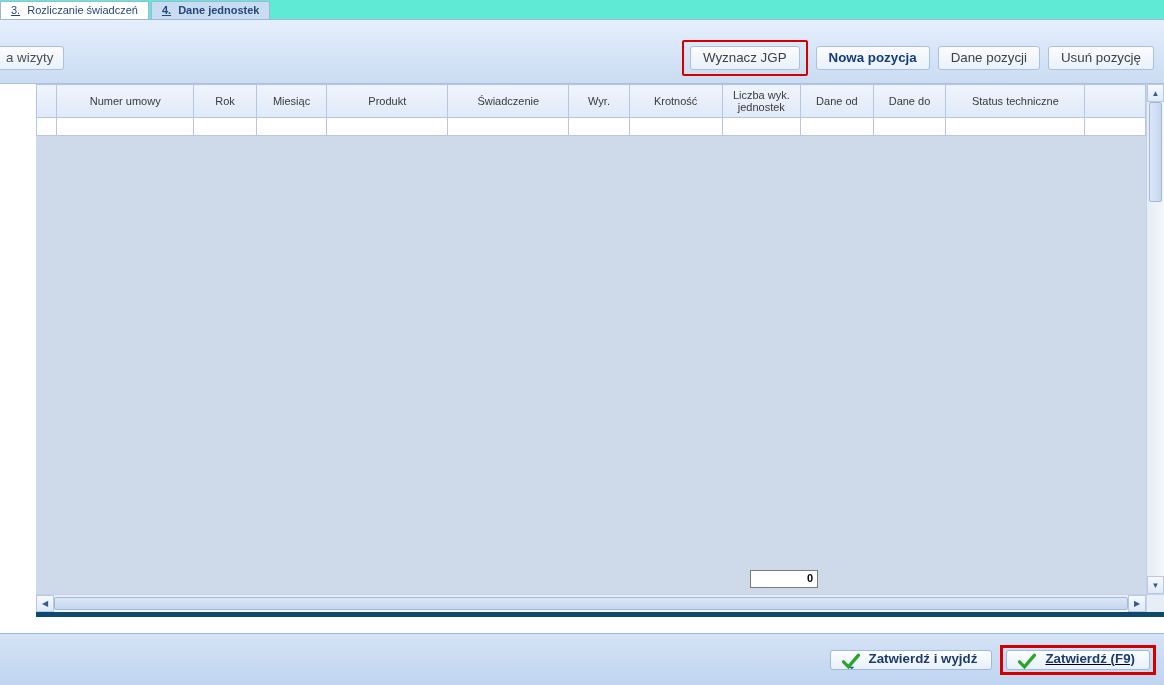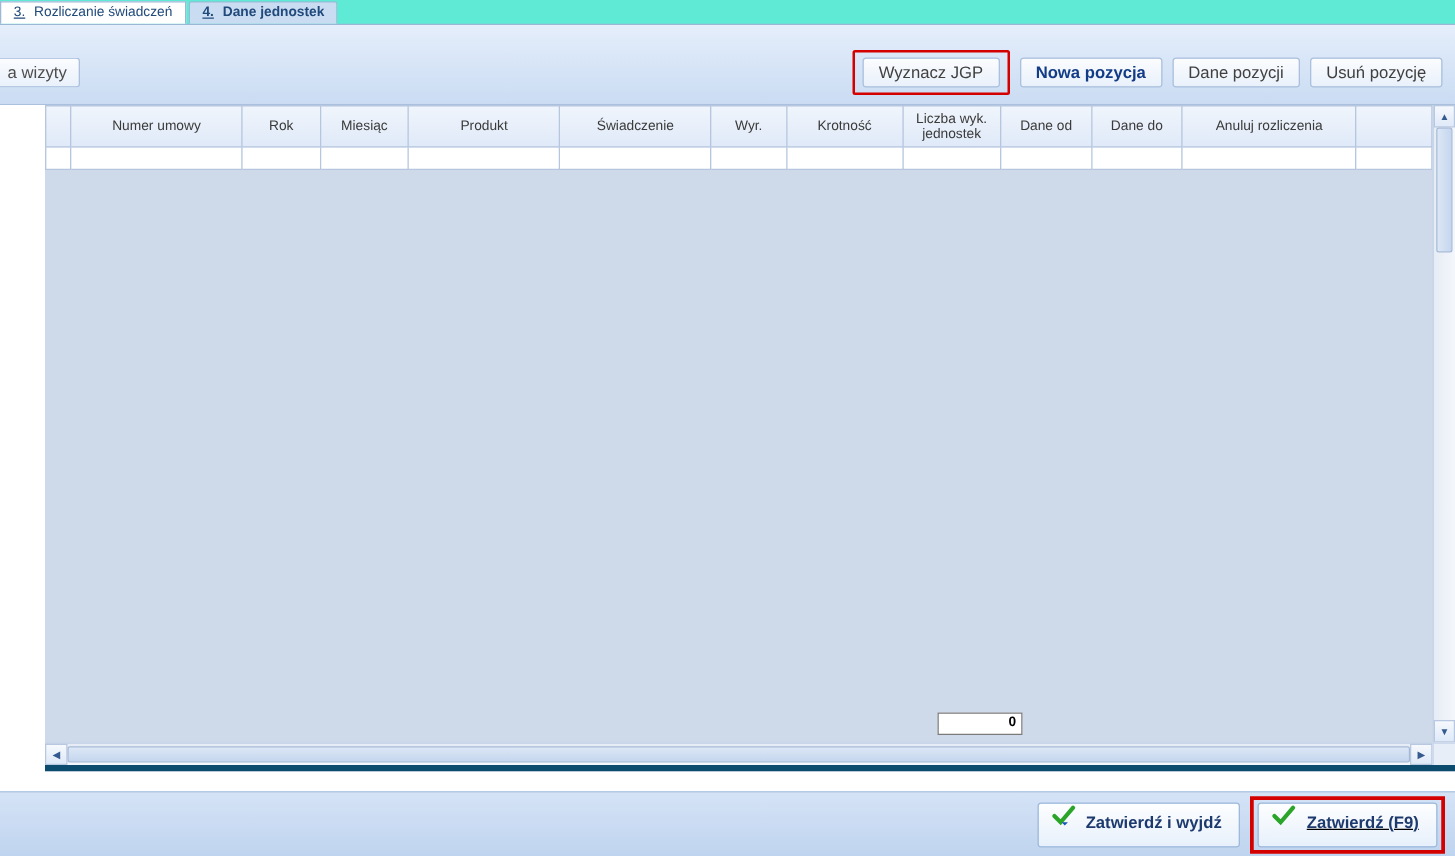--- a/index.html
+++ b/index.html
@@ -54,21 +54,21 @@
   .hscroll .arrow.left { position:absolute; left:0; }
   .hscroll .arrow.right { position: absolute; right: 0; }
   .hscroll .thumb { position: absolute; top: 2px; bottom: 2px; left: 18px; right: 18px; background: linear-gradient(#dce7f6,#c5d6ee); border: 1px solid #a5b9d6; border-radius: 2px; }
   .corner { position: absolute; right: 0; bottom: 0; width: 18px; height: 18px; background: #e8eef8; border-left:1px solid #c5d3e8; border-top:1px solid #c5d3e8; }
 
   
   .spacer { height: 16px; background: #fff; }
 
   
   .footer { height: 52px; background: linear-gradient(#d5e3f6,#bfd4ef); border-top: 1px solid #9db9db; display: flex; align-items: center; justify-content: flex-end; padding: 0 8px; gap: 8px; }
-  .fbtn { height: 36px; min-width: 120px; padding: 0 14px 12px 10px; background: linear-gradient(#fdfeff,#e7f0fb); border: 1px solid #9db9db; border-radius: 3px; color: #1d3a6e; font-weight: bold; display: inline-flex; align-items: flex-end; gap: 8px; cursor: pointer; }
+  .fbtn { height: 20px; min-width: 120px; padding: 0 14px 0 10px; background: linear-gradient(#fdfeff,#e7f0fb); border: 1px solid #9db9db; border-radius: 3px; color: #1d3a6e; font-weight: bold; display: inline-flex; align-items: flex-start; gap: 8px; cursor: pointer; }
   .fbtn svg { width: 20px; height: 20px; }
   .fbtn.anuluj svg { width: 18px; height:18px; }
 </style>
 </head>
 <body>
 
 <div class="tabs">
   <div class="tab">
     <span class="num">3.</span>
     <span>Rozliczanie świadczeń</span>
@@ -117,21 +117,21 @@
           <th>Numer umowy</th>
           <th>Rok</th>
           <th>Miesiąc</th>
           <th>Produkt</th>
           <th>Świadczenie</th>
           <th>Wyr.</th>
           <th>Krotność</th>
           <th>Liczba wyk. jednostek</th>
           <th>Dane od</th>
           <th>Dane do</th>
-          <th>Anuluj rozliczenia</th>
+          <th>Status techniczne</th>
           <th></th>
         </tr>
       </thead>
       <tbody>
         <tr>
           <td></td>
             <td></td>
             <td></td>
             <td></td>
             <td></td>

